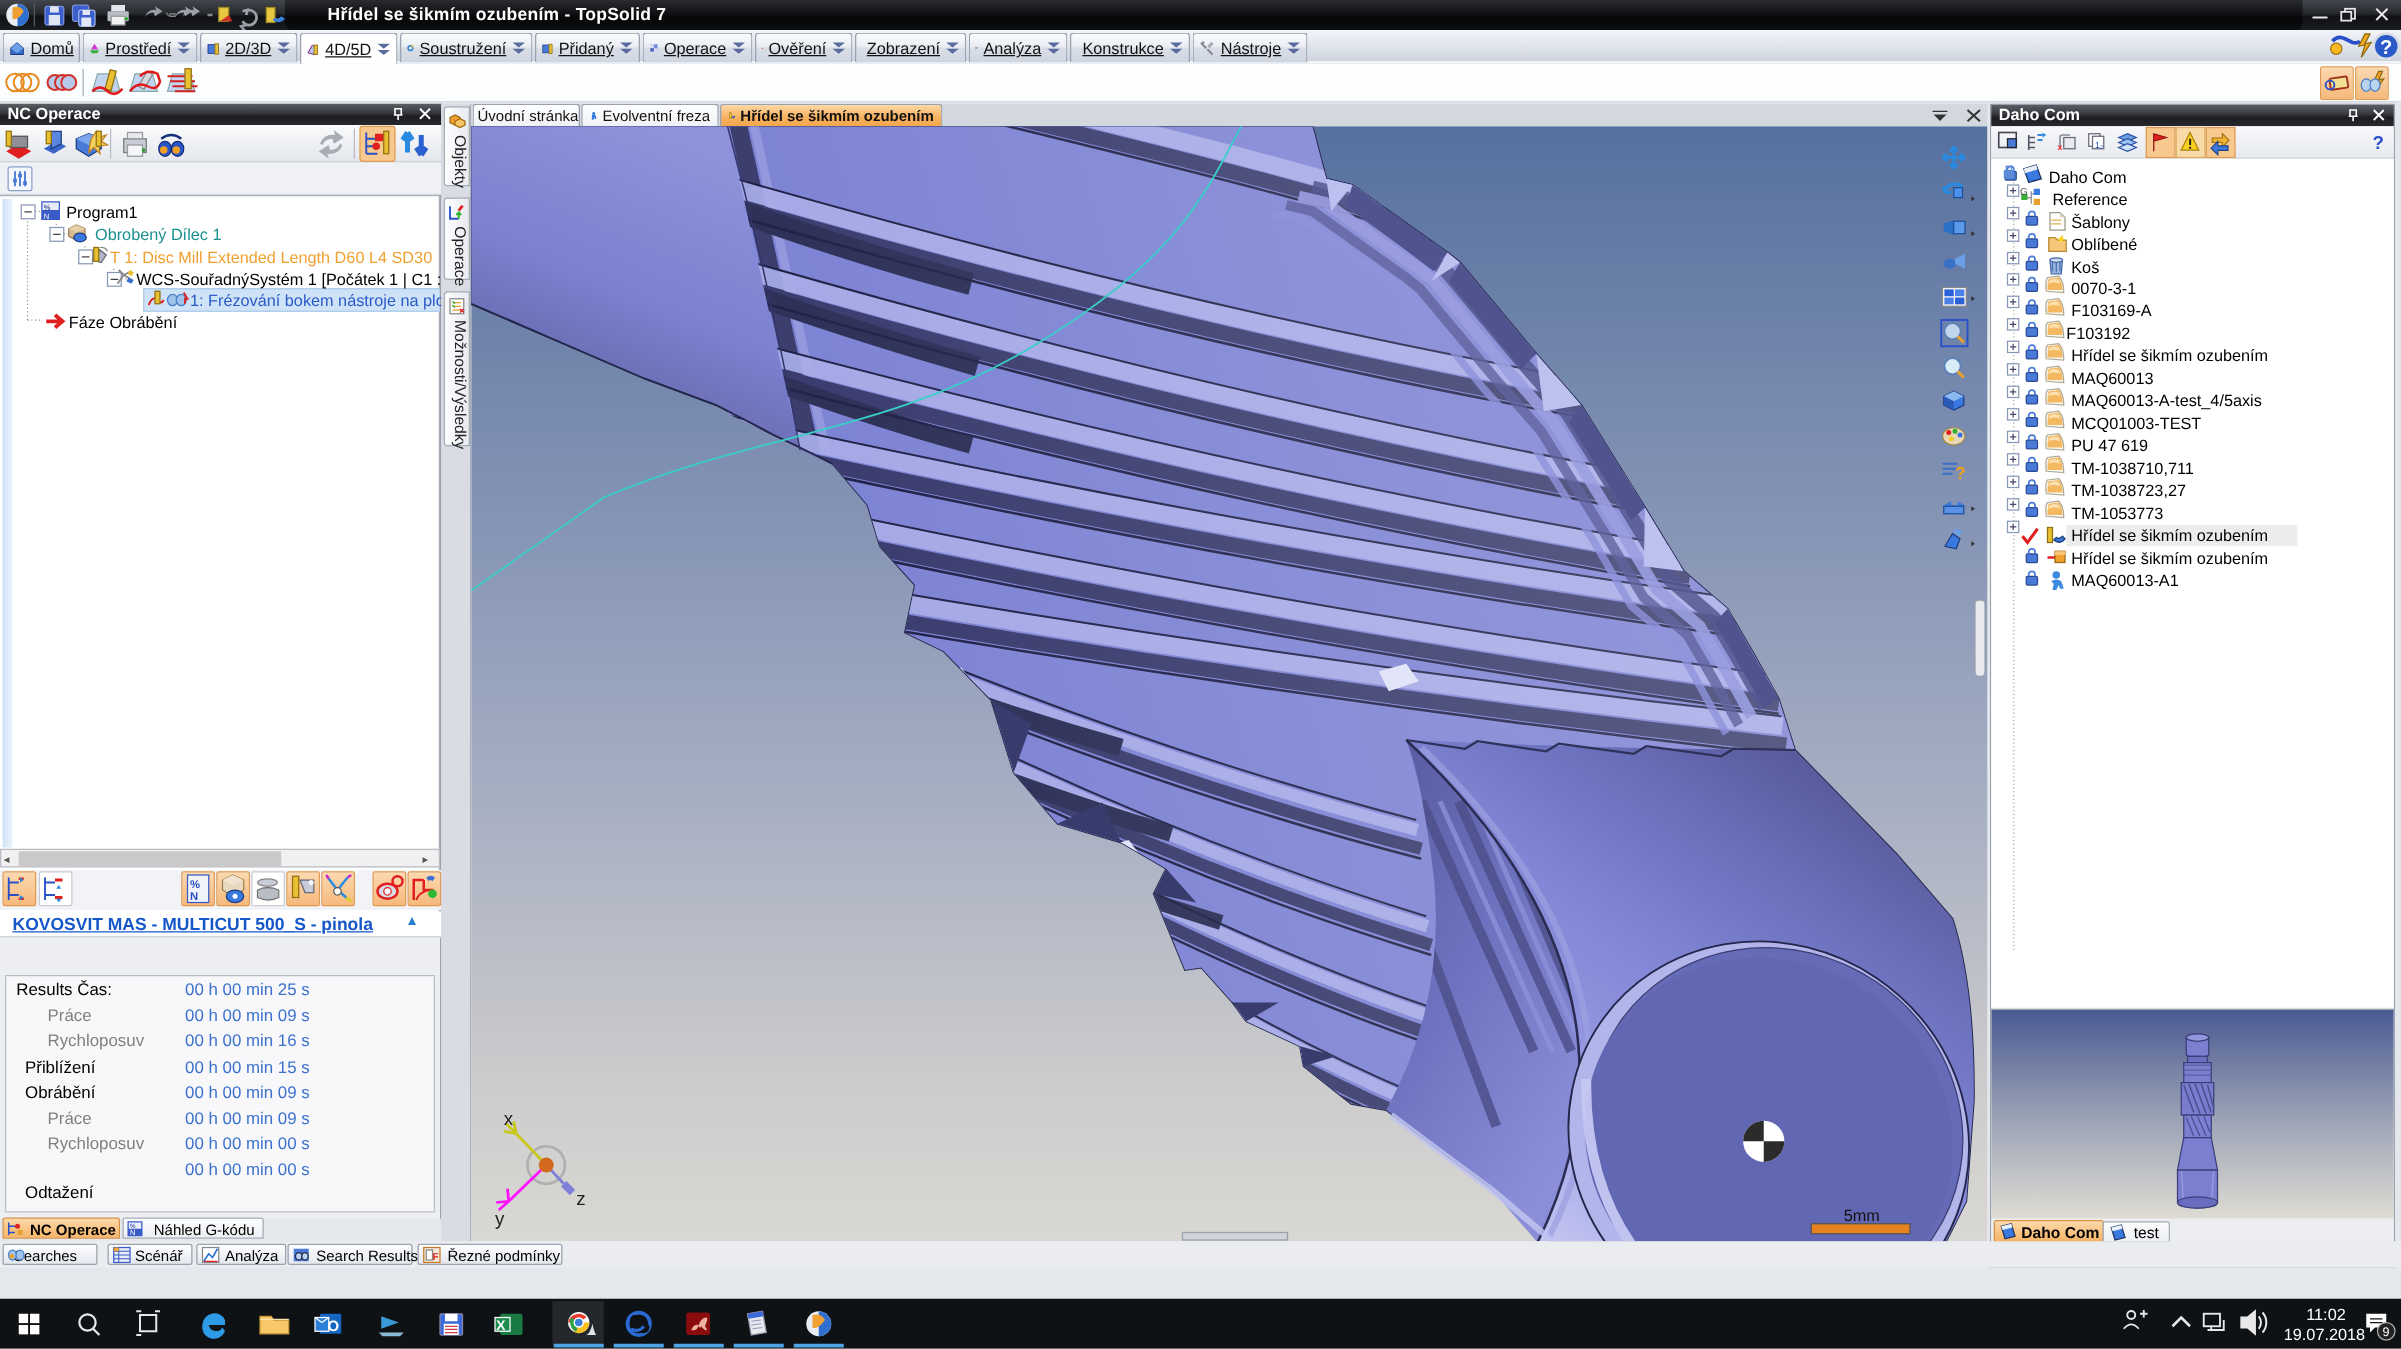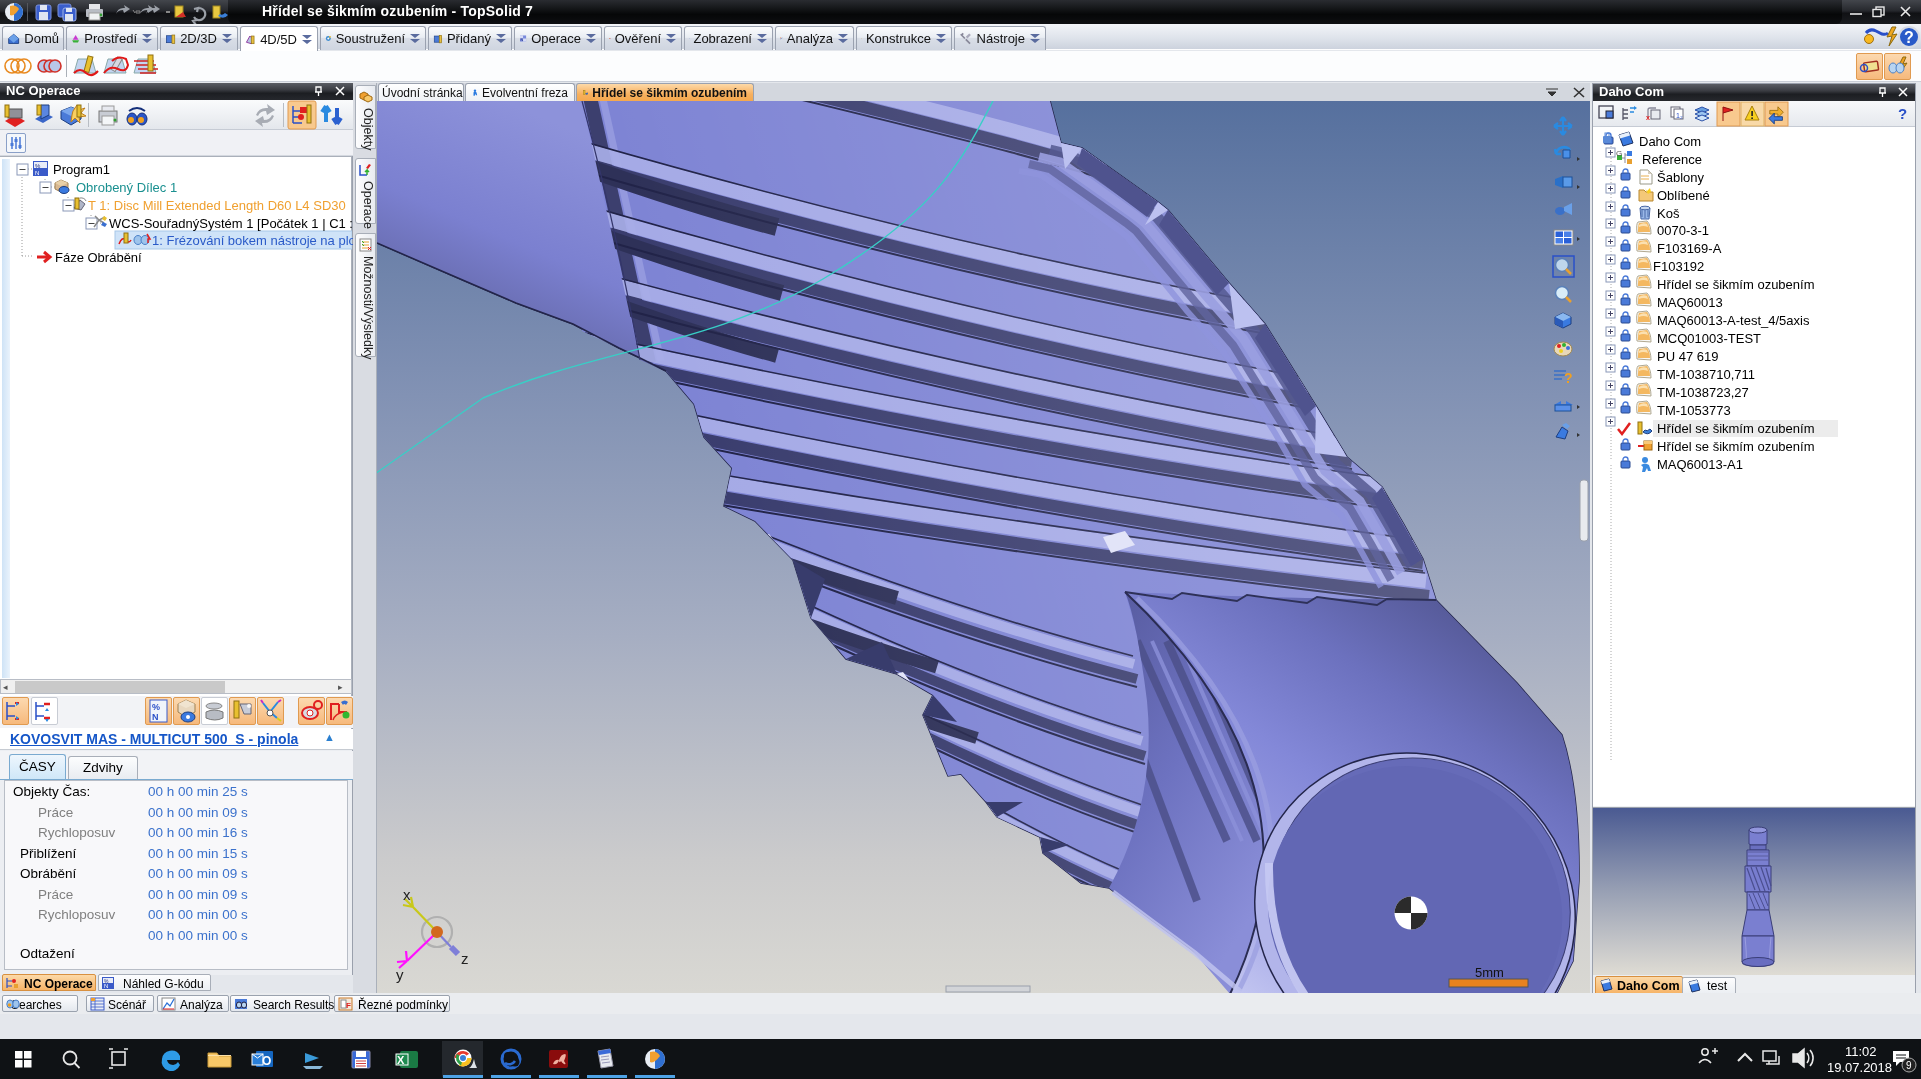--- a/index.html
+++ b/index.html
@@ -11,21 +11,21 @@
 #titlebar { left:0; top:0; width:1921px; height:24px;
   background:linear-gradient(#43464c, #26282d 45%, #101114 55%, #1a1c20);
 }
 #titleblack { left:228px; top:0; width:1614px; height:24px; background:linear-gradient(#2a2c31,#060708 60%,#0d0e11); border-radius:0 0 6px 6px;}
 #titletext { left:262px; top:3px; color:#fff; font-size:14px; font-weight:bold; letter-spacing:0.2px;}
 
 
 #ribbontabs { left:0; top:24px; width:1921px; height:26px; }
 #ribbonrow { left:0; top:24px; width:1921px; height:26px; background:linear-gradient(#f2f4f8, #dde2ea 60%, #ccd2dd); border-bottom:1px solid #fdfdfe;}
 .rtab { white-space:nowrap; position:absolute; top:2px; height:24px; border:1px solid #9aa1af; border-bottom:none; border-radius:3px 3px 0 0;
-  background:linear-gradient(#fbfcfd, #e9edf3 45%, #d9dee7 50%, #cfd5e0); font-size:13px; color:#111; display:flex; align-items:center; padding:0 4px; gap:4px;}
+  background:linear-gradient(#fbfcfd, #e9edf3 45%, #d9dee7 50%, #cfd5e0); font-size:13px; color:#111; display:flex; align-items:center; padding:0 4px; gap:4px;text-decoration:underline;}
 .rtab.active { background:#fff; height:25px; z-index:3;}
 .chev { width:12px; height:11px; flex:none; }
 .ticon { width:15px; height:15px; display:inline-block;}
 
 
 #toolrow { left:0; top:51px; width:1921px; height:31px; background:#fcfdfe; border-bottom:1px solid #c9ced7;}
 
 
 .phead { background:linear-gradient(#5a5d64, #3a3c42 40%, #1c1e22 60%, #26282d); color:#fff; font-size:13px; font-weight:bold; }
 
@@ -452,27 +452,22 @@
             <path d="M4 22 V6 h8 M12 6 v8 h8" stroke="#e02020" stroke-width="2" fill="none"></path>
             <path d="M16 14 q-8 2 -10 8" stroke="#e02020" stroke-width="1.5" fill="none"></path>
             <path d="M14 4 q4 -3 7 0 l-2 3 q-2 -2 -3 0 z" fill="#3a6fd0"></path>
             <circle cx="19" cy="17" r="3.5" fill="#30b830"></circle>
           </svg></div>
   </div>
   <div class="abs" id="kovobar">
         <span class="abs" id="kovotext">KOVOSVIT MAS - MULTICUT 500_S - pinola</span>
         <span class="abs" style="right:18px;top:2px;color:#2a7fd0;font-size:11px;">▲</span>
       </div>
-  <div class="abs" id="ltabs">
-    <div class="abs" style="left:9px;top:3px;width:57px;height:25px;background:linear-gradient(#eef6fd,#cfe7f8);border:1px solid #7aaad0;border-bottom:none;border-radius:3px 3px 0 0;text-align:center;font-size:13.5px;padding-top:4px;z-index:2;">ČASY</div>
-    <div class="abs" style="left:68px;top:5px;width:70px;height:23px;background:linear-gradient(#fcfdfe,#e8ecf1);border:1px solid #a8aeb8;border-bottom:none;border-radius:3px 3px 0 0;text-align:center;font-size:13.5px;padding-top:3px;">Zdvihy</div>
-    <div class="abs" style="left:0;top:28px;width:353px;height:1px;background:#7aaad0;"></div>
-  </div>
   <div class="abs" id="ltable">
-    <div class="trow" style="left:8px;top:3px;">Objekty Čas:</div>
+    <div class="trow" style="left:8px;top:3px;">Results Čas:</div>
         <div class="tval" style="left:143px;top:3px;">00 h 00 min 25 s</div>
     <div class="trow sub" style="left:33px;top:24px;">Práce</div>
         <div class="tval" style="left:143px;top:24px;">00 h 00 min 09 s</div>
     <div class="trow sub" style="left:33px;top:44px;">Rychloposuv</div>
         <div class="tval" style="left:143px;top:44px;">00 h 00 min 16 s</div>
     <div class="trow" style="left:15px;top:65px;">Přiblížení</div>
         <div class="tval" style="left:143px;top:65px;">00 h 00 min 15 s</div>
     <div class="trow" style="left:15px;top:85px;">Obrábění</div>
         <div class="tval" style="left:143px;top:85px;">00 h 00 min 09 s</div>
     <div class="trow sub" style="left:33px;top:106px;">Práce</div>

